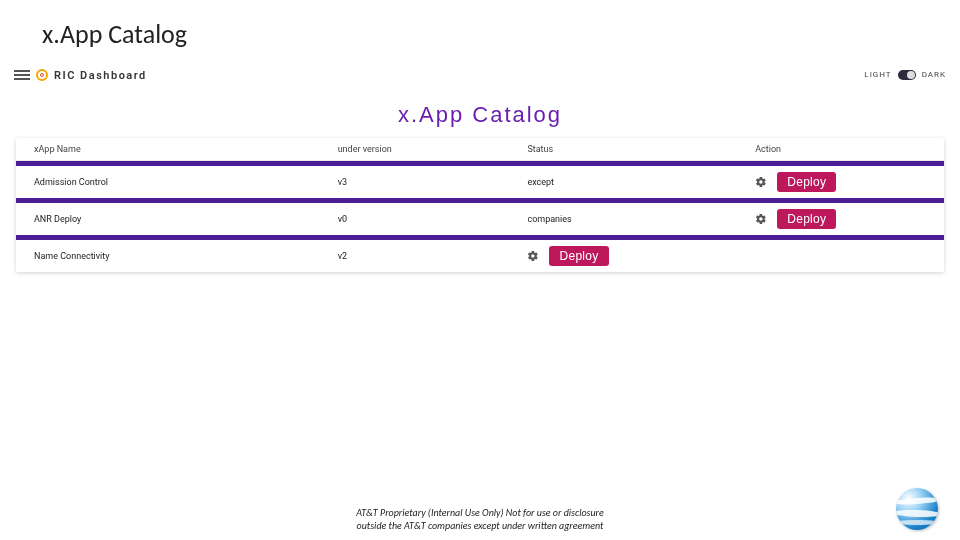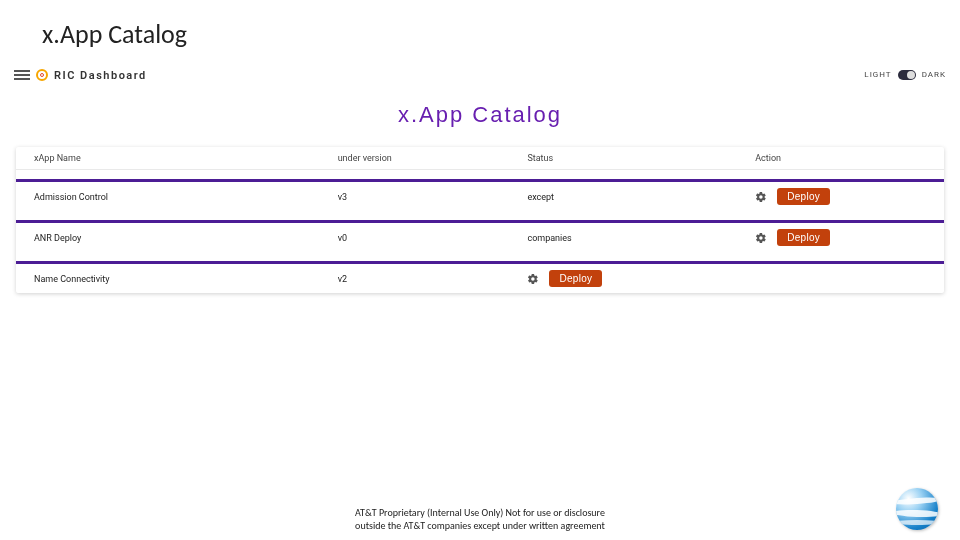--- a/index.html
+++ b/index.html
@@ -12,28 +12,28 @@
   .hamburger span { height: 2px; background: #555; display: block; }
   .ric-logo { width: 12px; height: 12px; border-radius: 50%; border: 2px solid #f7a600; position: relative; }
   .ric-logo::after { content:""; position:absolute; inset:2px; border-radius:50%; border:1px solid #e24a2b; }
   .ric-text { font-size: 11px; font-weight: 600; letter-spacing: 1.5px; color: #333; }
   .topbar-right { display: flex; align-items: flex-start; gap: 6px; }
   .theme-label { font-size: 8px; letter-spacing: 1px; color: #444; }
   .toggle { width: 18px; height: 10px; background: #2b2b3d; border-radius: 6px; position: relative; }
   .toggle::after { content:""; position:absolute; width:8px; height:8px; background:#ddd; border-radius:50%; top:1px; right:1px; }
   .page-title { text-align: center; font-size: 22px; font-weight: 400; color: #681fb0; letter-spacing: 2px; padding: 14px 0 10px; font-family: 'Segoe UI', sans-serif; }
   .table-card { margin: 0 8px; box-shadow: 0 1px 4px rgba(0,0,0,0.18); border-radius: 2px; background:#fff; }
-  .thead, .trow { display: grid; grid-template-columns: 1.6fr 1fr 1.2fr 0.9fr; align-items: center; padding: 6px 18px; font-size: 9px; color: #222; margin-top: 9px; }
+  .thead, .trow { display: grid; grid-template-columns: 1.6fr 1fr 1.2fr 0.9fr; align-items: center; padding: 6px 18px; font-size: 9px; color: #222; }
   .thead { color:#444; border-bottom: 1px solid #e9e9e9; }
   .thead span { font-weight: 400; }
-  .trow { border-top: 3px solid #4c1d95; min-height: 26px; }
+  .trow { border-top: 5px solid #4c1d95; min-height: 26px; }
   .actions { display: flex; align-items: center; justify-content: flex-start; gap: 10px; }
   .gear { width: 12px; height: 12px; color:#555; cursor:pointer; display:inline-flex; }
-  .deploy-btn { background: #c2410c; color: #fff; font-size: 10px; padding: 3px 10px; border-radius: 3px; border: none; cursor: pointer; letter-spacing: .3px; }
-  .footer { position: absolute; bottom: 8px; left: 0; right: 0; display:flex; align-items:flex-start; }
+  .deploy-btn { background: #be185d; color: #fff; font-size: 12px; padding: 3px 10px; border-radius: 3px; border: none; cursor: pointer; letter-spacing: .3px; }
+  .footer { position: absolute; bottom: 8px; left: 0; right: 0; display:flex; align-items:flex-start;font-style:italic; }
   .footer-text { font-size: 10px; color: #222; text-align: center; flex:1; line-height: 1.3; font-family: Calibri, sans-serif; }
   .att-logo { position:absolute; right:22px; bottom:10px; width:42px; height:42px; }
   .att-globe { width:42px; height:42px; border-radius:50%; background: radial-gradient(circle at 30% 25%, #fff 0%, #9dd3f4 30%, #1680c9 70%, #0b5c9e 100%); position:relative; overflow:hidden; box-shadow: 1px 1px 3px rgba(0,0,0,.25); }
   .att-globe::before, .att-globe::after { content:""; position:absolute; left:-4px; right:-4px; height:6px; background:rgba(255,255,255,.85); border-radius:50%; }
   .att-globe::before { top:10px; transform:rotate(-4deg);}
   .att-globe::after { top:22px; height:7px; transform:rotate(2deg);}
   .att-stripe3 { position:absolute; left:-4px; right:-4px; top:32px; height:5px; background:rgba(255,255,255,.7); border-radius:50%; }
 </style>
 </head>
 <body>

